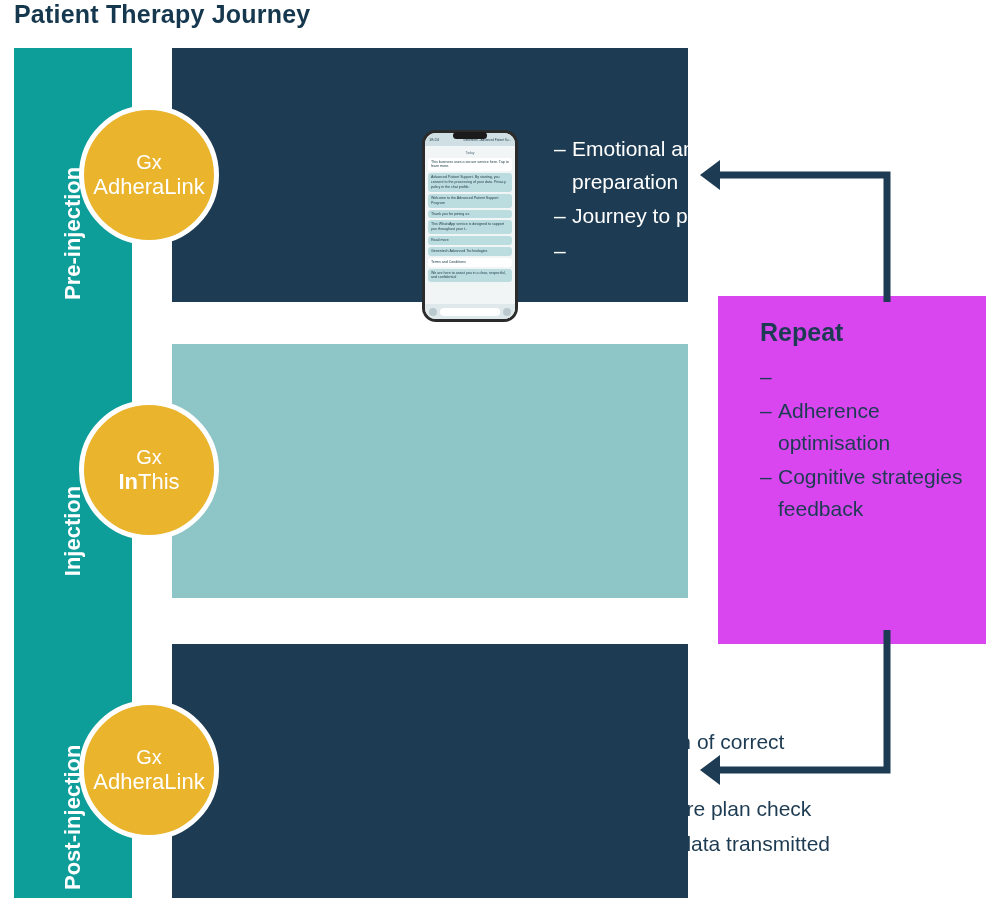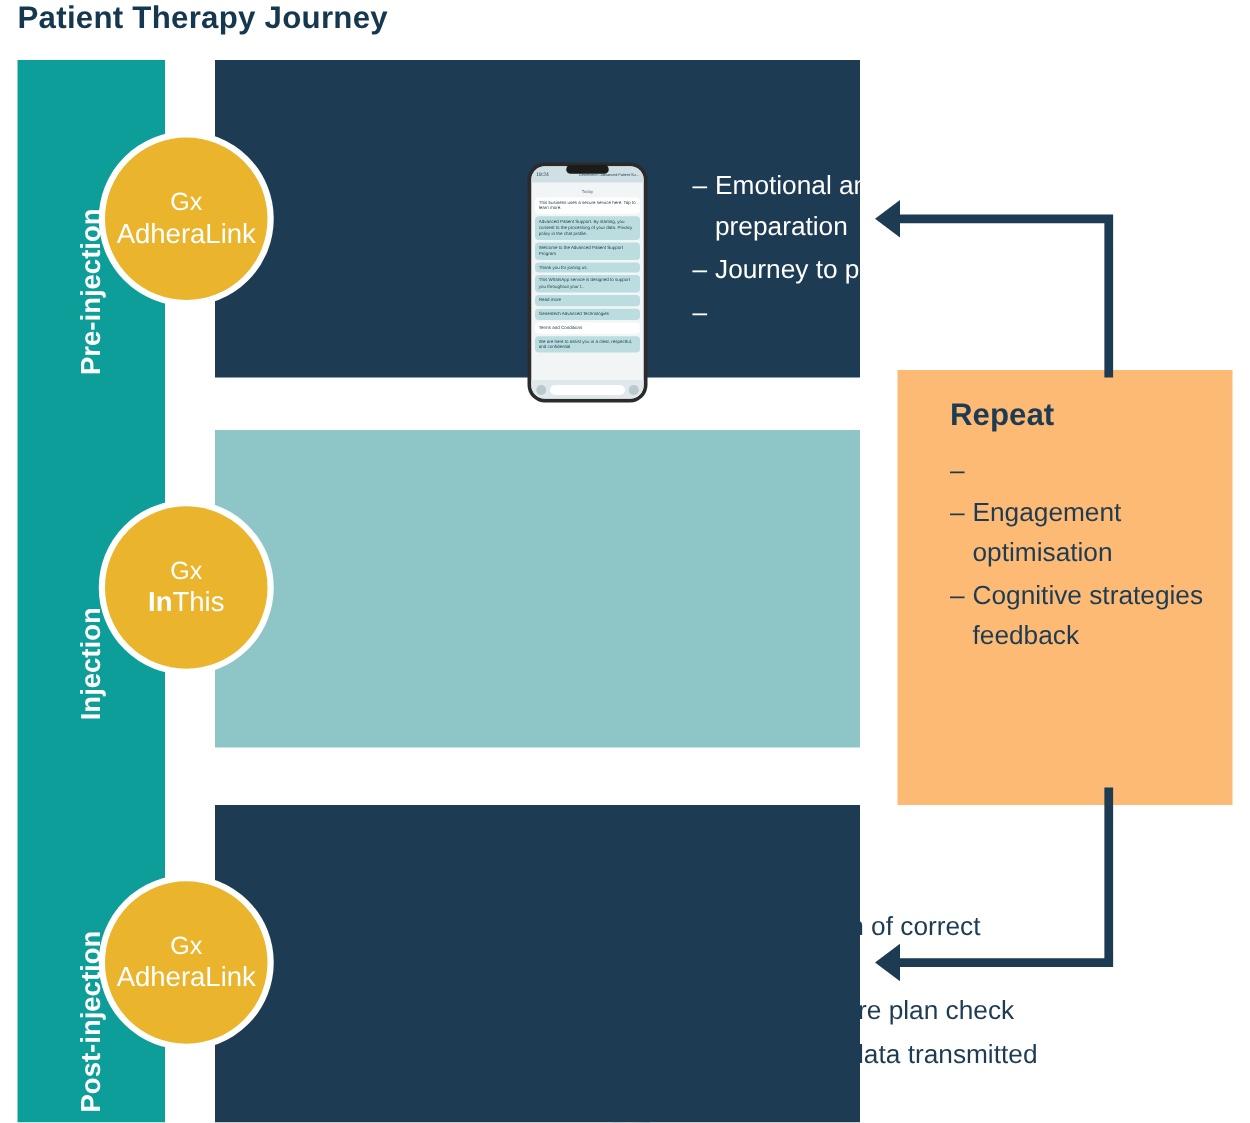--- a/index.html
+++ b/index.html
@@ -291,21 +291,21 @@
     white-space: nowrap;
   }
 
   
   .repeat {
     position: absolute;
     left: 718px;
     top: 296px;
     width: 268px;
     height: 348px;
-    background: #fdba74;
+    background: #d946ef;
   }
   .repeat h2 {
     margin: 0;
     padding: 22px 0 8px 42px;
     font-size: 25px;
     font-weight: bold;
     color: #1d3b52;
   }
   .repeat .bullets2 {
     padding: 6px 16px 0 42px;
@@ -443,21 +443,21 @@
   </div>
 
   <div class="repeat">
     <h2>Repeat</h2>
     <div class="bullets2">
       <div class="row">
           <span class="dash">–</span>
         </div>
       <div class="row">
           <span class="dash">–</span>
-          <span>Engagement optimisation</span>
+          <span>Adherence optimisation</span>
         </div>
       <div class="row">
           <span class="dash">–</span>
           <span>Cognitive strategies feedback</span>
         </div>
     </div>
   </div>
 
   <svg class="arrow-svg" viewBox="0 0 230 650">
 

